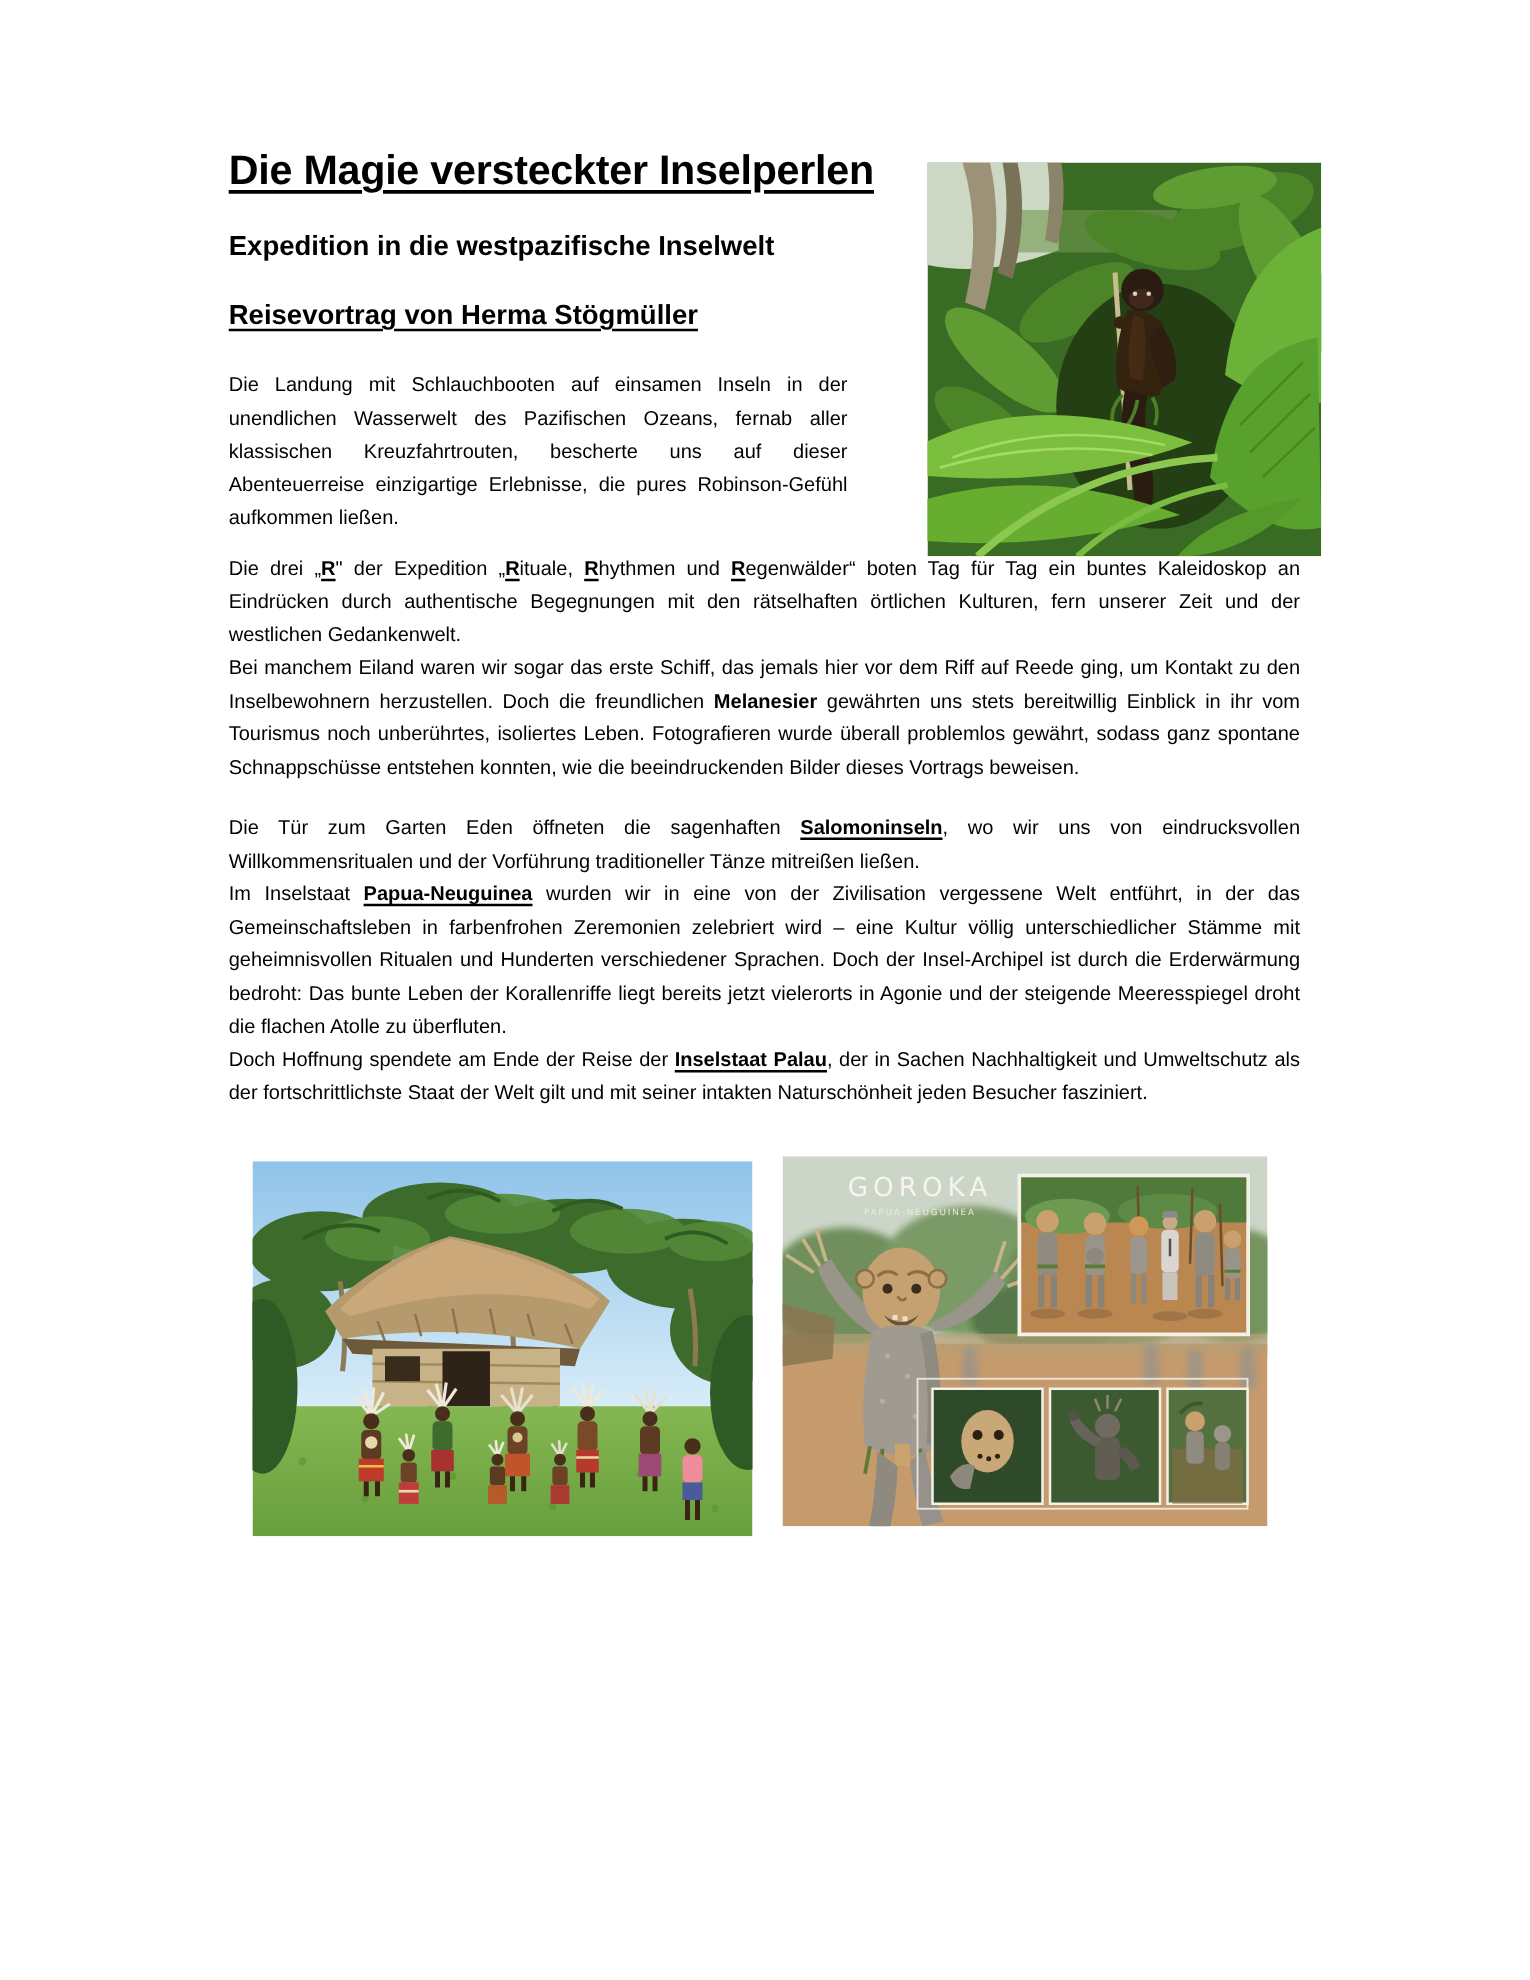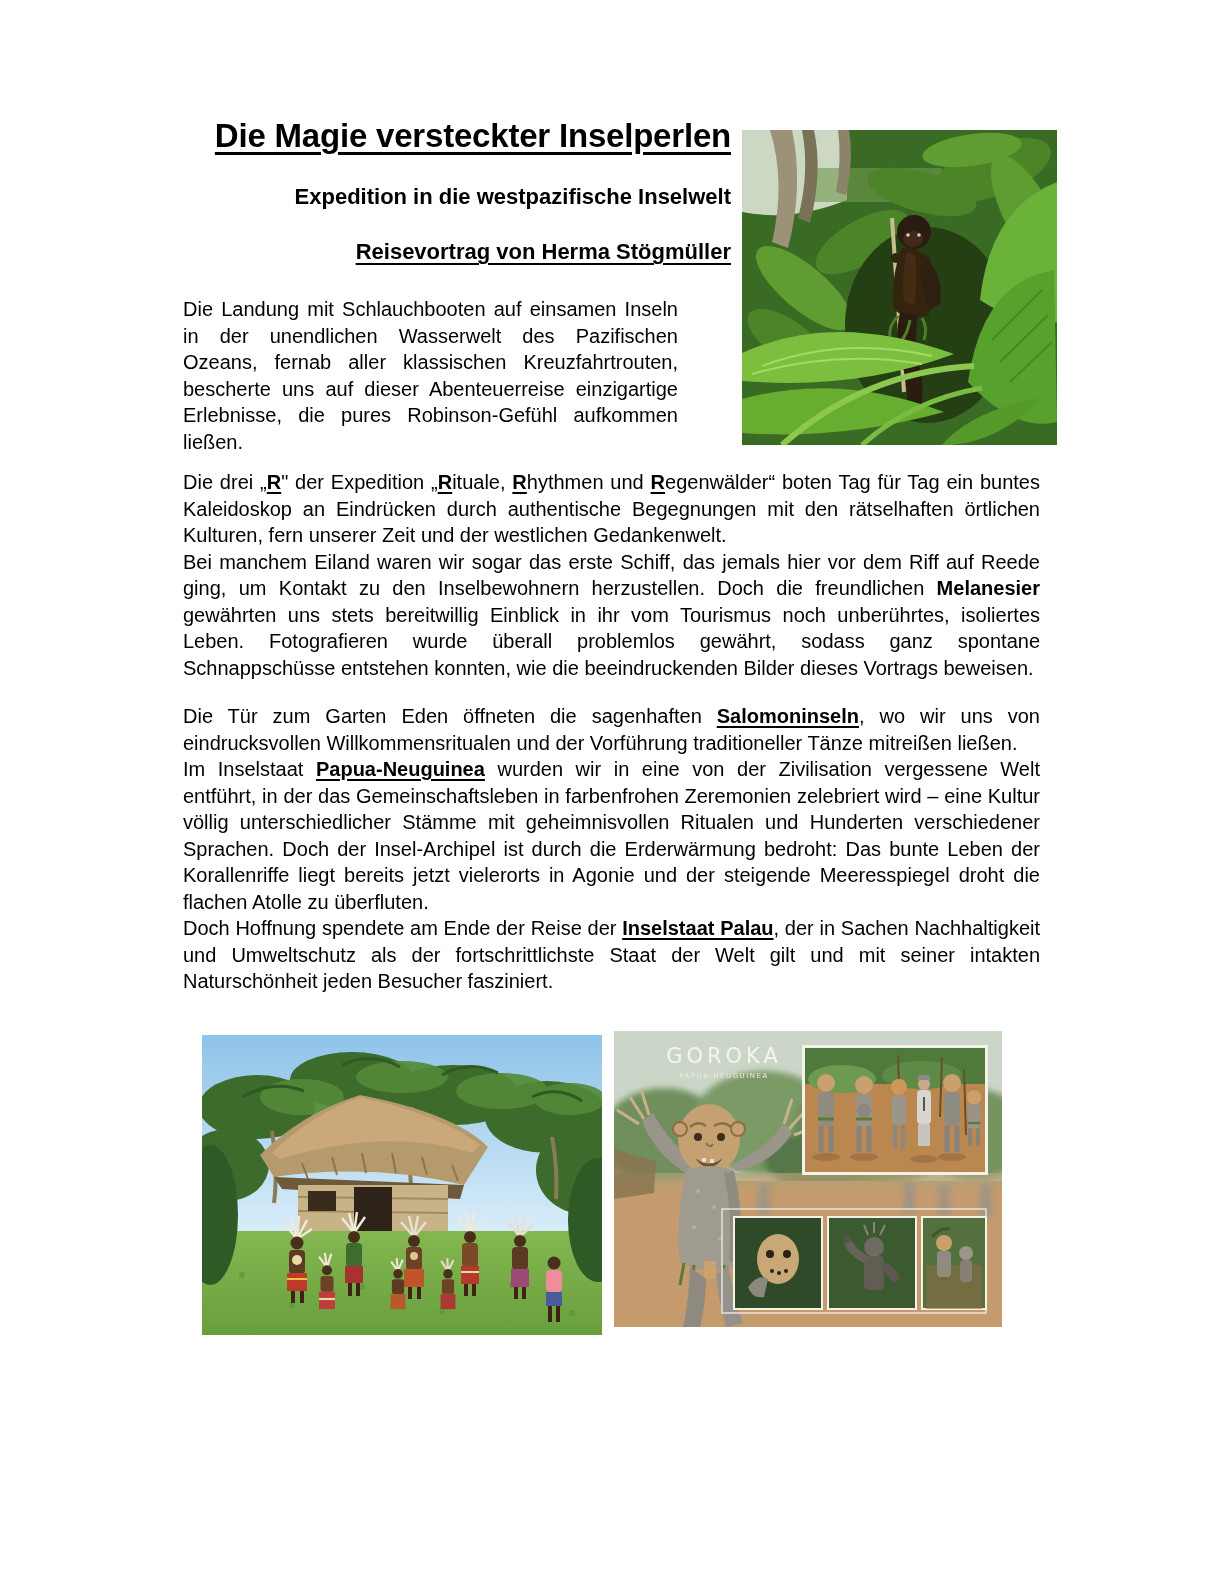--- a/index.html
+++ b/index.html
@@ -1,32 +1,32 @@
 <!DOCTYPE html>
 <html lang="de"><head>
 <meta charset="utf-8">
 <style>
   html,body{margin:0;padding:0;background:#ffffff;}
   body{width:1224px;height:1584px;font-family:"Liberation Sans","DejaVu Sans",sans-serif;color:#000;}
   .page{position:relative;width:1224px;height:1584px;overflow:hidden;background:#fff;}
   .content{position:absolute;left:183px;top:0;width:857px;}
-  .headings{width:548px;padding-top:116px;text-align:right;}
+  .headings{width:548px;padding-top:116px;text-align:left;}
   h1{font-size:33px;line-height:40px;margin:0 0 26px;font-weight:bold;
      text-decoration:underline;text-decoration-thickness:3px;text-underline-offset:5px;letter-spacing:-0.2px;}
   h2{font-size:22px;line-height:30px;margin:0 0 27px;font-weight:bold;}
   h3{font-size:22px;line-height:26px;margin:0 0 31px;font-weight:bold;
      text-decoration:underline;text-decoration-thickness:2px;text-underline-offset:4px;}
-  .para{font-size:20px;line-height:26.5px;text-align:justify;margin:0 0 22px;hyphens:none;}
+  .para{font-size:16px;line-height:26.5px;text-align:justify;margin:0 0 22px;hyphens:none;}
   .para-narrow{width:495px;margin-bottom:14px;}
   .para .b{font-weight:bold;}
   .para .u{text-decoration:underline;text-decoration-thickness:2px;text-underline-offset:3px;}
   .photo-top{position:absolute;left:742px;top:130px;width:315px;height:315px;}
   .photo-row{position:relative;height:306px;margin-top:38px;}
   .photo-a{position:absolute;left:19px;top:2px;width:400px;height:300px;}
-  .photo-b{position:absolute;left:431px;top:-2px;width:388px;height:296px;}
+  .photo-b{position:absolute;left:443px;top:-2px;width:388px;height:296px;}
   .photo-top svg,.photo-a svg,.photo-b svg{display:block;width:100%;height:100%;}
 </style>
 </head>
 <body>
 
 <div class="page">
 
   <div class="photo-top">
     <svg viewBox="0 0 315 315">
       <rect width="315" height="315" fill="#3a6b24"></rect>

